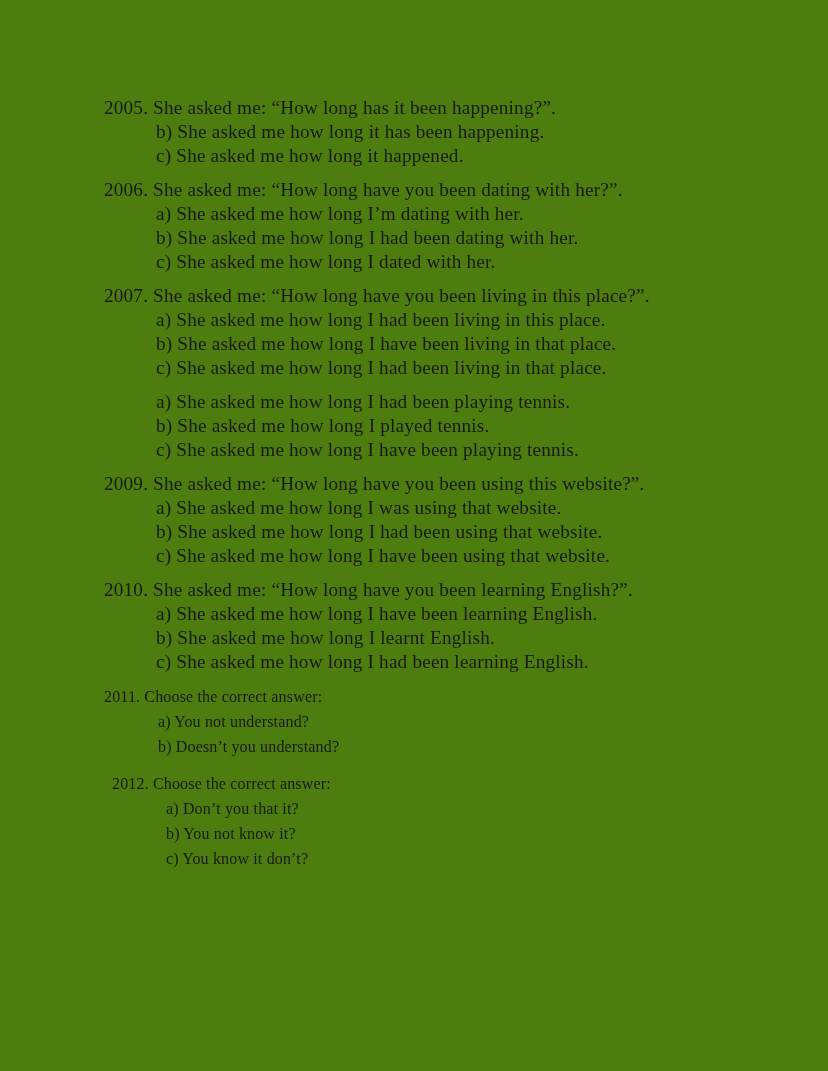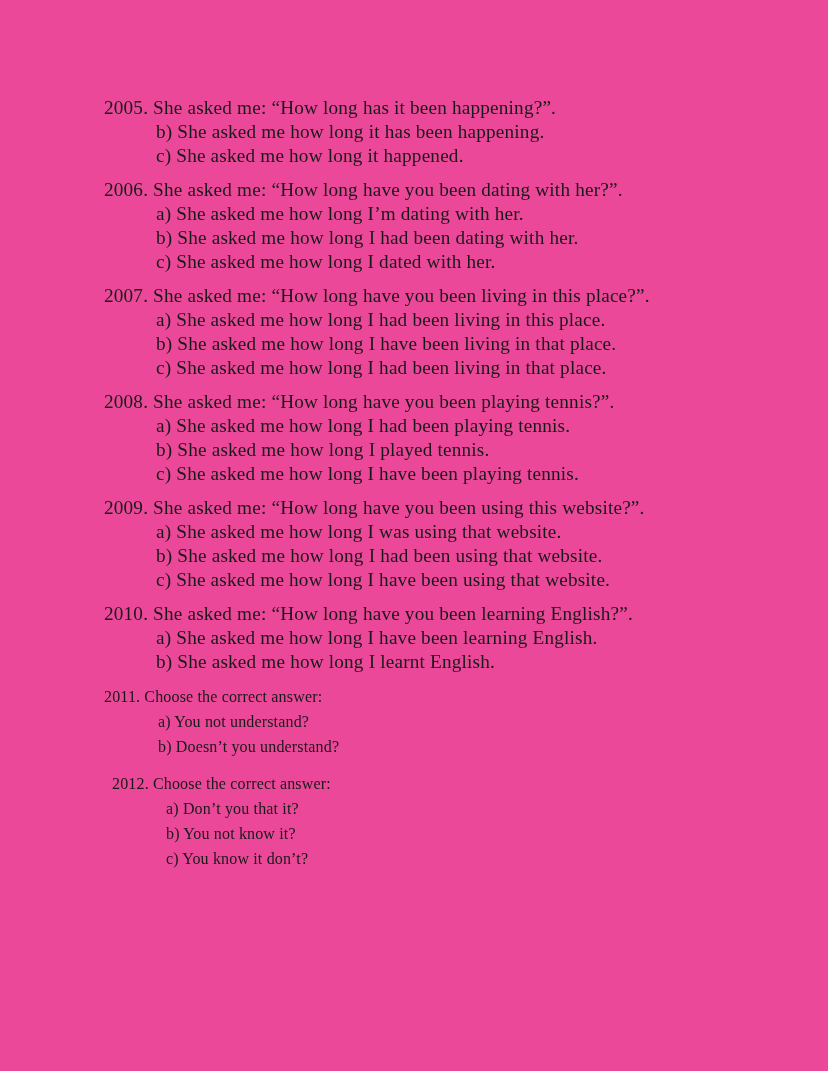--- a/index.html
+++ b/index.html
@@ -14,21 +14,21 @@
     color: #191919;
     overflow: hidden;
     position: relative;
   }
   .page {
     position: absolute;
     left: 0;
     top: 0;
     width: 828px;
     height: 1071px;
-    background: #ec4899;
+    background: #4d7c0f;
   }
   .content {
     position: absolute;
     left: 104px;
     top: 96px;
     width: 640px;
   }
   .qblock {
     margin: 0 0 10px 0;
   }
@@ -83,37 +83,37 @@
     </div>
 
     <div class="qblock">
       <div class="prompt">2007. She asked me: “How long have you been living in this place?”.</div>
       <div class="option">a) She asked me how long I had been living in this place.</div>
       <div class="option">b) She asked me how long I have been living in that place.</div>
       <div class="option">c) She asked me how long I had been living in that place.</div>
     </div>
 
     <div class="qblock">
-      <div class="prompt">2008. She asked me: “How long have you been playing tennis?”.</div>
       <div class="option">a) She asked me how long I had been playing tennis.</div>
       <div class="option">b) She asked me how long I played tennis.</div>
       <div class="option">c) She asked me how long I have been playing tennis.</div>
     </div>
 
     <div class="qblock">
       <div class="prompt">2009. She asked me: “How long have you been using this website?”.</div>
       <div class="option">a) She asked me how long I was using that website.</div>
       <div class="option">b) She asked me how long I had been using that website.</div>
       <div class="option">c) She asked me how long I have been using that website.</div>
     </div>
 
     <div class="qblock">
       <div class="prompt">2010. She asked me: “How long have you been learning English?”.</div>
       <div class="option">a) She asked me how long I have been learning English.</div>
       <div class="option">b) She asked me how long I learnt English.</div>
+      <div class="option">c) She asked me how long I had been learning English.</div>
     </div>
 
     <div class="qblock large">
       <div class="prompt">2011. Choose the correct answer:</div>
       <div class="option">a) You not understand?</div>
       <div class="option">b) Doesn’t you understand?</div>
     </div>
 
     <div class="qblock large">
       <div class="prompt">2012. Choose the correct answer:</div>

